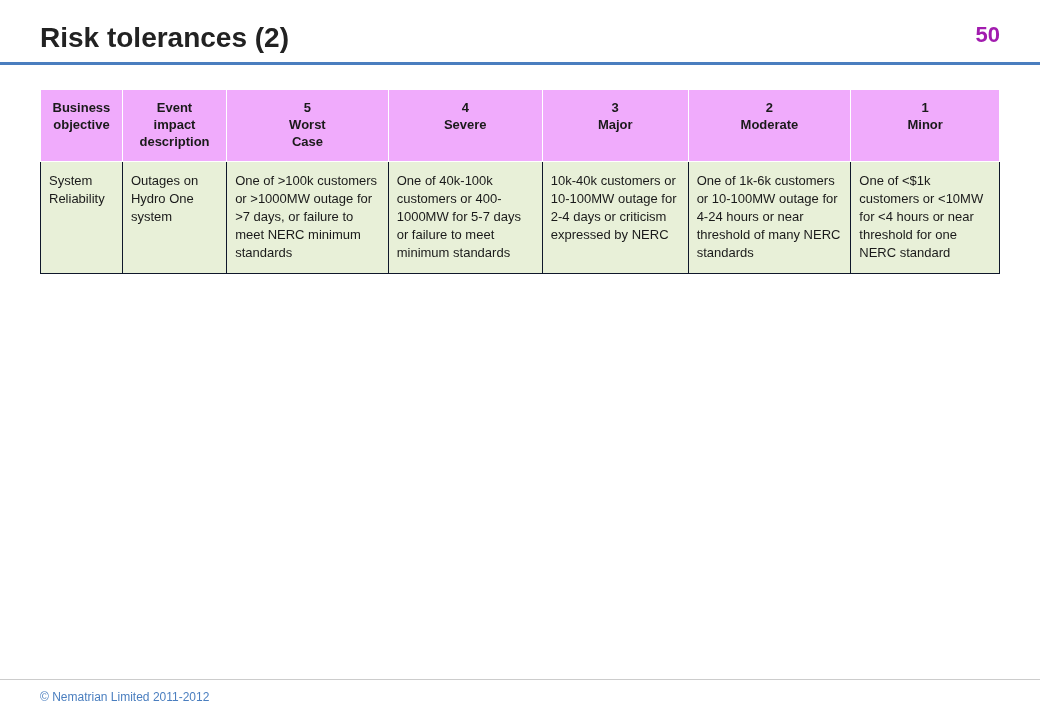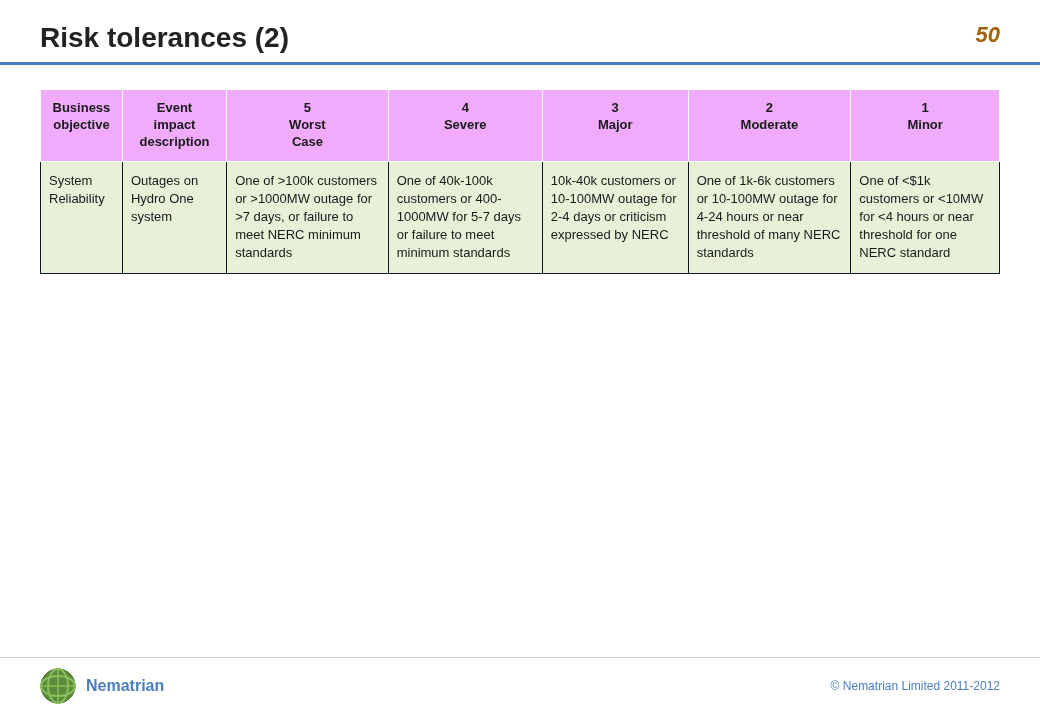--- a/index.html
+++ b/index.html
@@ -31,22 +31,21 @@
       font-weight: bold;
       color: #222222;
     }
 
     .page-number {
       position: absolute;
       top: 22px;
       right: 40px;
       font-size: 22px;
       font-weight: bold;
-      color: #a16207;
-      font-style: italic;
+      color: #a21caf;
     }
 
     .content {
       padding: 24px 40px 20px 40px;
     }
 
     table {
       width: 100%;
       border-collapse: collapse;
       font-size: 13px;
@@ -137,26 +136,16 @@
           <td>One of 40k-100k customers or 400-1000MW for 5-7 days or failure to meet minimum standards</td>
           <td>10k-40k customers or 10-100MW outage for 2-4 days or criticism expressed by NERC</td>
           <td>One of 1k-6k customers or 10-100MW outage for 4-24 hours or near threshold of many NERC standards</td>
           <td>One of &lt;$1k customers or &lt;10MW for &lt;4 hours or near threshold for one NERC standard</td>
         </tr>
       </tbody>
     </table>
   </div>
 
   <div class="footer">
-    <div class="footer-left">
-      <svg class="footer-logo" viewBox="0 0 36 36" xmlns="http://www.w3.org/2000/svg">
-        <circle cx="18" cy="18" r="17" fill="#5a8a3c" stroke="#3a6a1c" stroke-width="1"></circle>
-        <ellipse cx="18" cy="18" rx="10" ry="17" fill="none" stroke="#8abe5c" stroke-width="2"></ellipse>
-        <ellipse cx="18" cy="18" rx="17" ry="10" fill="none" stroke="#8abe5c" stroke-width="2"></ellipse>
-        <line x1="1" y1="18" x2="35" y2="18" stroke="#8abe5c" stroke-width="1.5"></line>
-        <line x1="18" y1="1" x2="18" y2="35" stroke="#8abe5c" stroke-width="1.5"></line>
-      </svg>
-      <span class="footer-brand">Nematrian</span>
-    </div>
     <span class="footer-copyright">© Nematrian Limited 2011-2012</span>
   </div>
 
 </div>
 
 </body></html>

